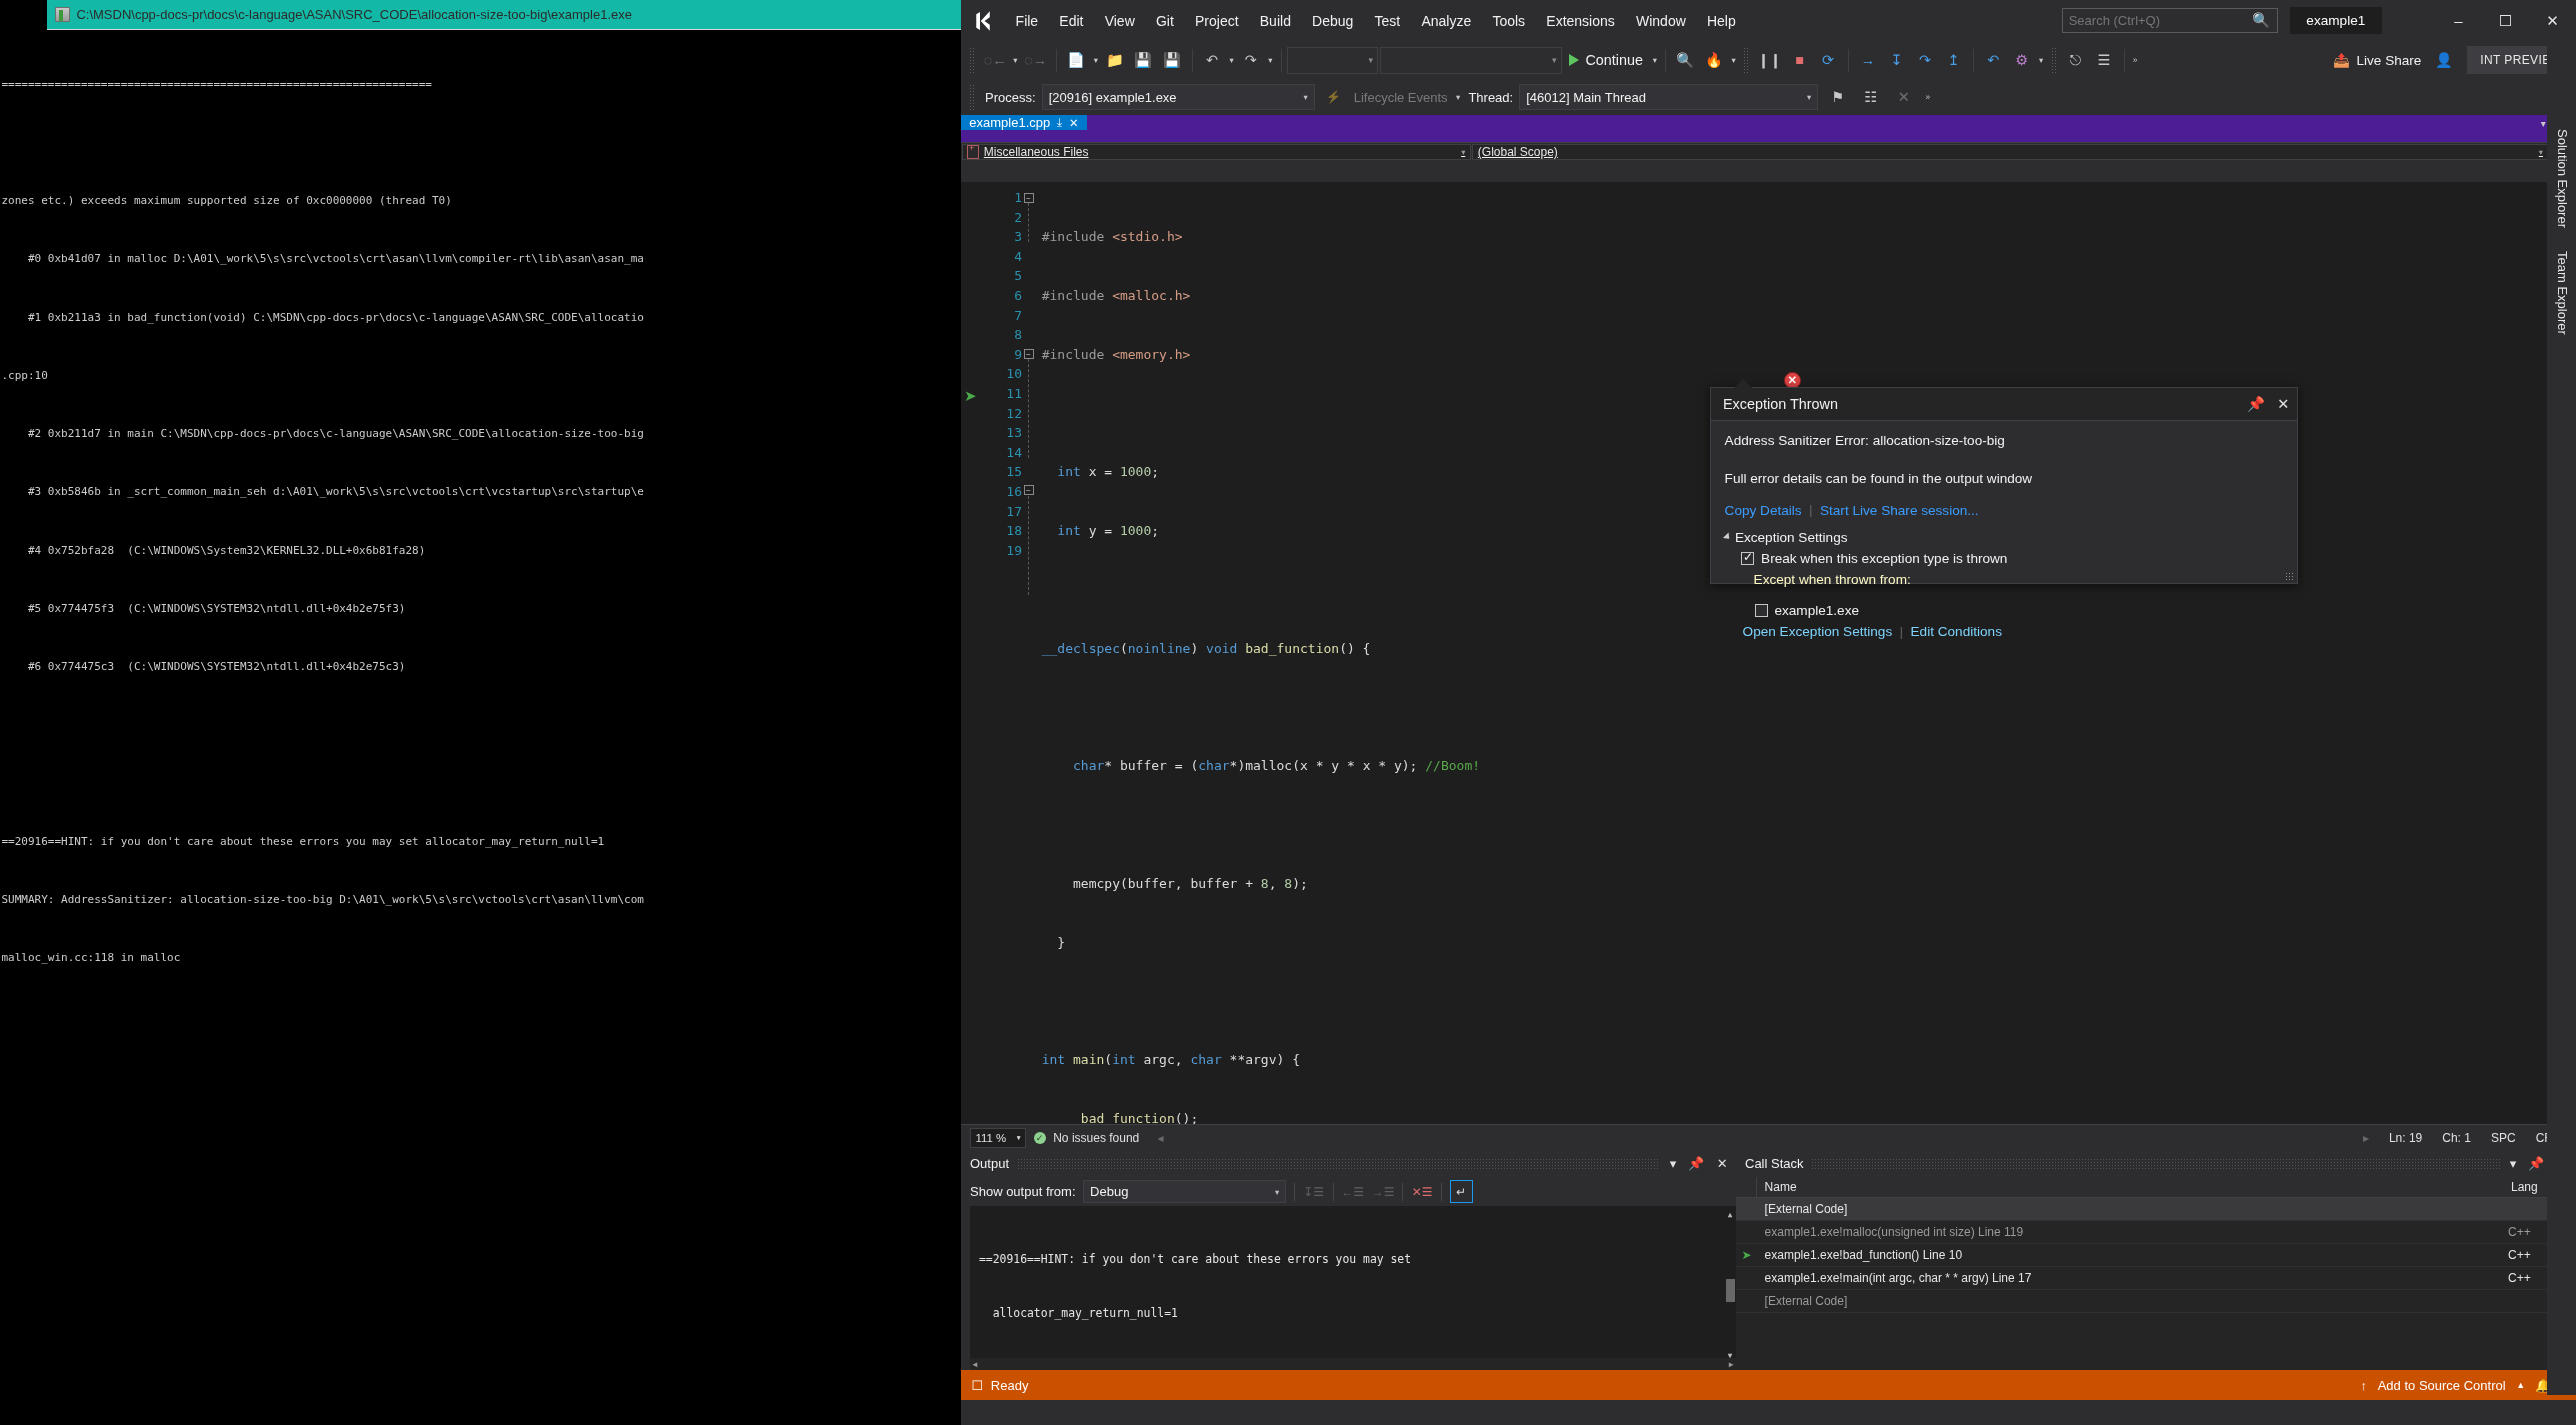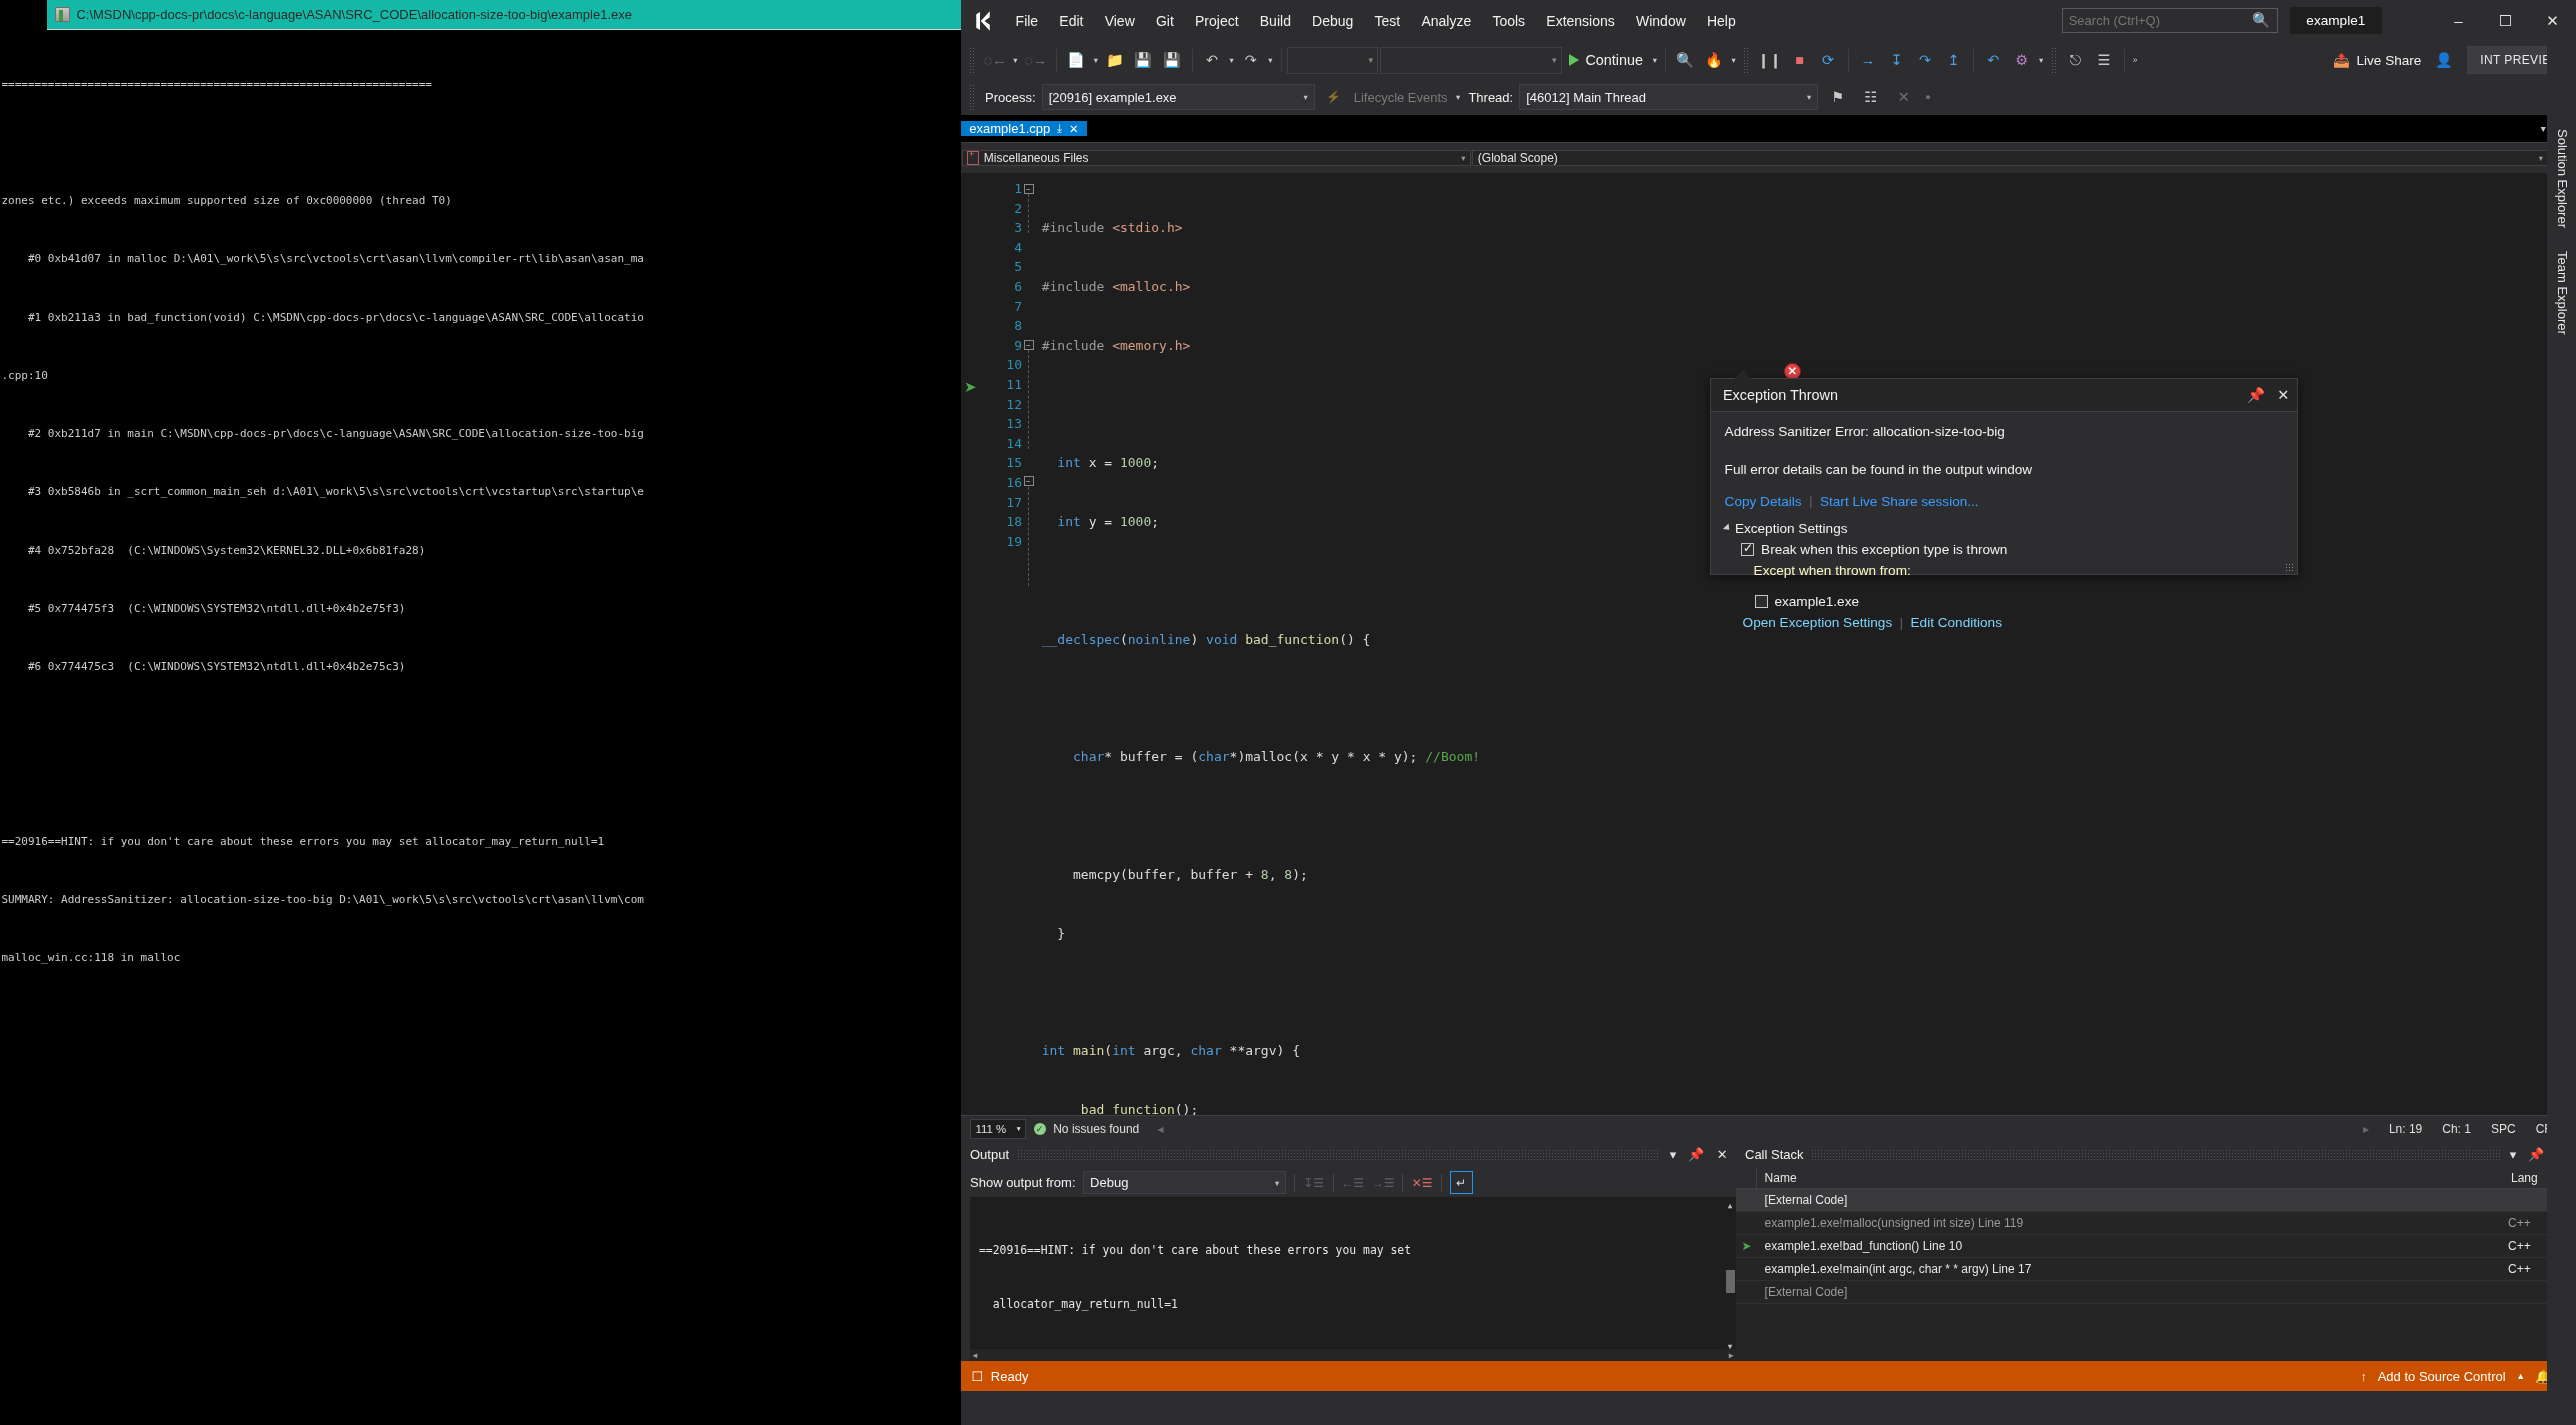--- a/index.html
+++ b/index.html
@@ -127,37 +127,37 @@
   .combo {
     height: 26px; background: #333337; border: 0.8px solid #3f3f46;
     display: flex; align-items: center; padding: 0 6px; color: #f1f1f1; font-size: 13px;
     white-space: nowrap;
   }
   .combo .cv { flex: 1; }
   .combo .ca { font-size: 8.3px; color: #c0c0c0; margin-left: 7.6px; }
 
   
   .tabbar {
-    height: 27px; background: #000000; display: flex; align-items: center;
+    height: 27px; background: #4c1d95; display: flex; align-items: flex-start;
     position: relative;
   }
   .doc-tab {
     background: #007acc; color: #ffffff; display: flex; align-items: center;
     gap: 6.8px; padding: 0 8.3px; font-size: 13px; white-space: nowrap;
   }
   .doc-tab .pin, .doc-tab .cls { font-size: 11.4px; opacity: .95; }
   .tabbar-right {
     margin-left: auto; display: flex; align-items: center; gap: 9px; padding-right: 9px;
     color: #c8c8c8;
   }
 
   
   .navbar {
-    height: 31px; background: #2d2d30; display: flex; align-items: center; gap: 1.5px;
-    padding: 0.8px 0 0.8px 0.8px; border-top: 0.8px solid #3f3f46;
+    height: 40px; background: #2d2d30; display: flex; align-items: flex-start; gap: 1.5px;
+    padding: 0.8px 0 0.8px 0.8px; border-top: 0.8px solid #3f3f46; text-decoration: underline;
   }
   .nav-combo {
     background: #252526; border: 0.8px solid #3f3f46; display: flex; align-items: center;
     padding: 0 4.5px; font-size: 12px; color: #e6e6e6; white-space: nowrap;
   }
   .nav-combo .ca { margin-left: auto; font-size: 8.3px; color: #9a9a9a; padding-left: 6px;}
   .nav-combo .fico {
     width: 12px; height: 13.6px; margin-right: 4.5px; border: 0.8px solid #b45b5b;
     position: relative; background: #2a2a2c; flex: 0 0 auto;
   }

